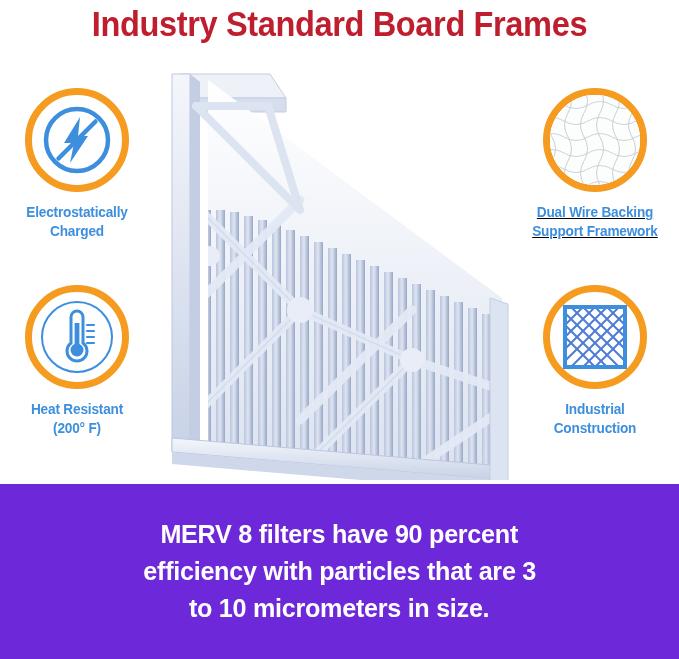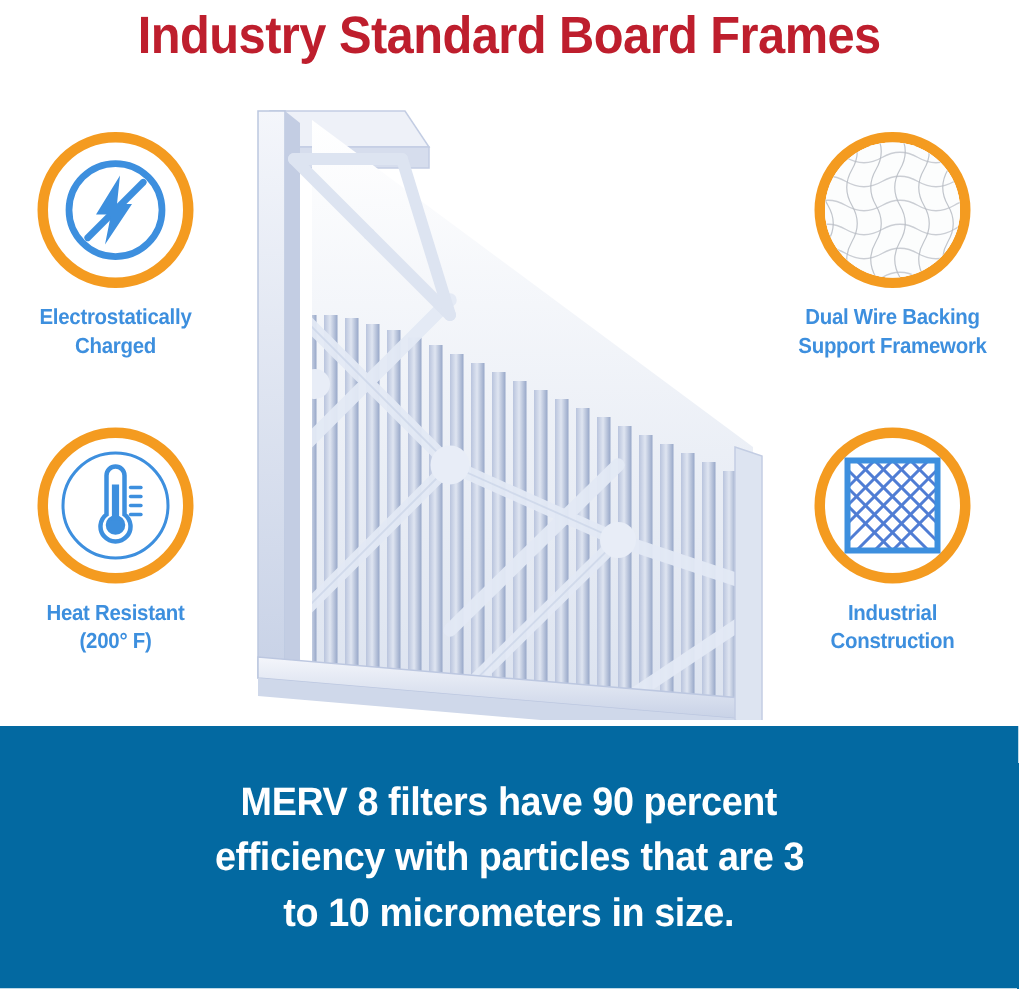--- a/index.html
+++ b/index.html
@@ -38,21 +38,21 @@
   .feature {
     position: absolute;
     width: 170px;
     text-align: center;
   }
   .feature-left  { left: -8px; }
   .feature-right { left: 510px; }
 
   .feat-1 { top: 88px; }
   .feat-2 { top: 285px; }
-  .feat-3 { top: 88px; }
+  .feat-3 { top: 88px; text-decoration: underline; }
   .feat-4 { top: 285px; }
 
   .ring {
     width: 104px;
     height: 104px;
     border-radius: 50%;
     border: 7px solid #F49B20;
     box-sizing: border-box;
     margin: 0 auto;
     position: relative;
@@ -94,21 +94,21 @@
     height: 420px;
   }
 
   
   .banner {
     position: absolute;
     left: 0;
     top: 484px;
     width: 679px;
     height: 175px;
-    background: #0369a1;
+    background: #6d28d9;
     display: flex;
     flex-direction: column;
     align-items: center;
     justify-content: center;
   }
   .banner-line {
     color: #ffffff;
     font-family: "Liberation Sans", sans-serif;
     font-weight: bold;
     font-size: 26.5px;

